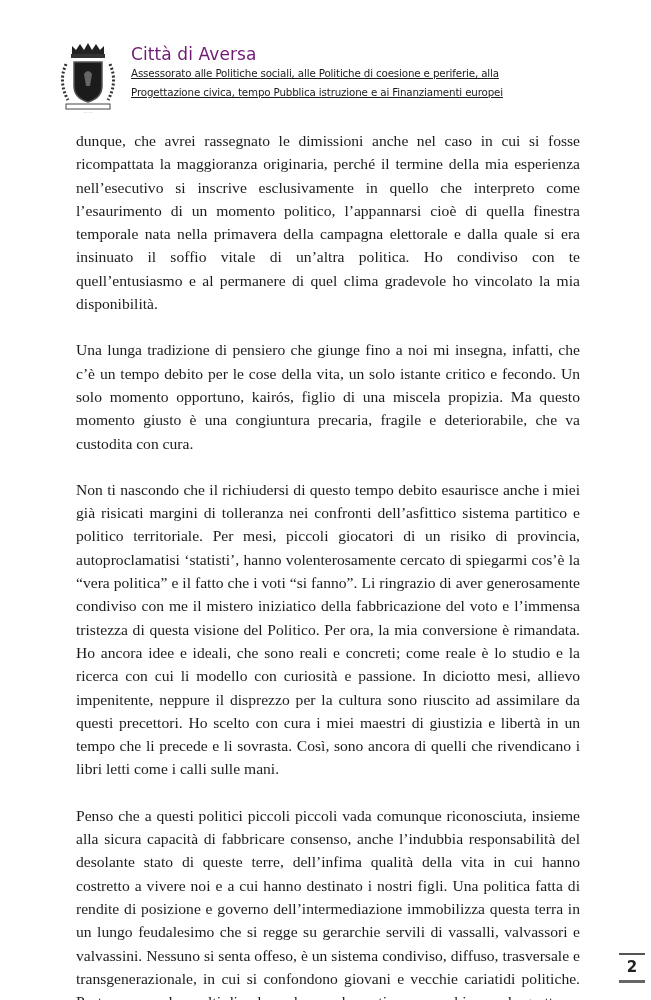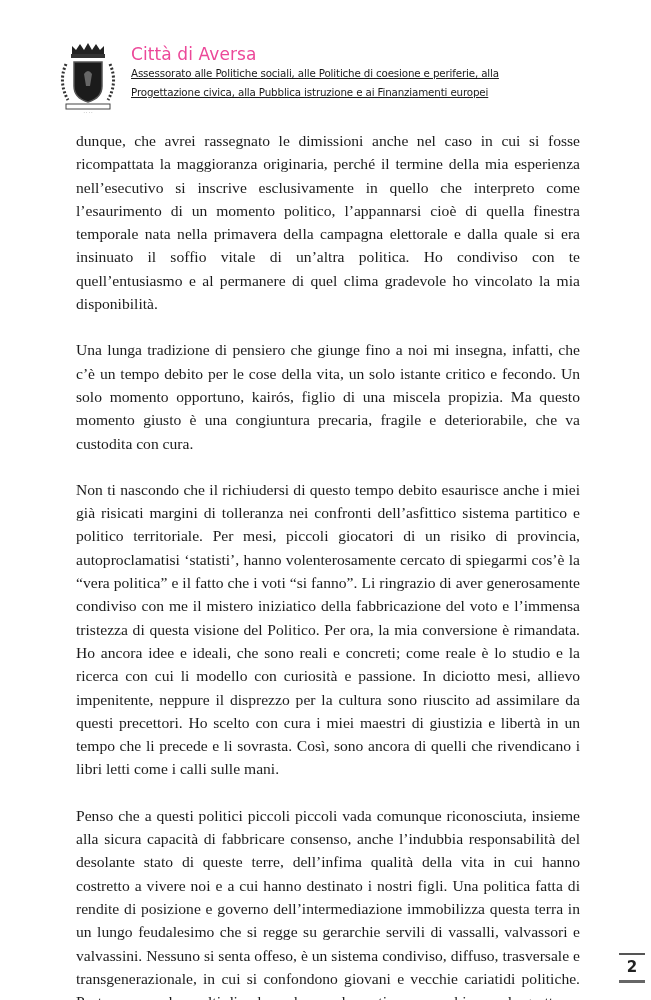--- a/index.html
+++ b/index.html
@@ -1,20 +1,20 @@
 <!DOCTYPE html>
 <html><head>
   <meta charset="utf-8">
   <style>
     html, body { margin: 0; padding: 0; background: #ffffff; }
     body { width: 651px; height: 1000px; position: relative; overflow: hidden; }
     .header { position: absolute; left: 56px; top: 42px; width: 560px; height: 70px; }
     .crest { position: absolute; left: 0; top: 0; width: 64px; height: 72px; }
     .hdr-text { position: absolute; left: 75px; top: 2px; }
-    .org-title { font-family: "DejaVu Sans", sans-serif; font-size: 17px; color: #ec4899; letter-spacing: 0.1px; line-height: 20px; }
+    .org-title { font-family: "DejaVu Sans", sans-serif; font-size: 17px; color: #701a75; letter-spacing: 0.1px; line-height: 20px; }
     .org-sub { font-family: "DejaVu Sans", sans-serif; font-size: 10.3px; color: #1a1a1a; line-height: 19px; letter-spacing: -0.15px; text-decoration: underline; }
     .body-text { position: absolute; left: 76px; top: 129px; width: 512px;
       font-family: "Liberation Serif", serif; font-size: 15.6px; line-height: 23.3px; color: #1c1c1c; }
     .para { margin: 0 8px 23px 0; text-align: justify; }
     .page-num-box { position: absolute; left: 619px; top: 953px; width: 26px; height: 32px; }
     .rule { position: absolute; left: 0; width: 26px; height: 2px; background: #555; }
     .rule.top { top: 0; }
     .rule.bottom { top: 27px; height: 3px; background: #666; }
     .page-num { position: absolute; left: 0; top: 5px; width: 26px; text-align: center;
       font-family: "DejaVu Sans", sans-serif; font-size: 15px; font-weight: bold; color: #222; }
@@ -35,21 +35,21 @@
       <path d="M18 20 L46 20 L46 44 Q46 56 32 60 Q18 56 18 44 Z" fill="#1b1b1b" stroke="#555" stroke-width="1.5"></path>
       <path d="M28 32 Q32 26 36 32 L34 44 L30 44 Z" fill="#666"></path>
 
       <rect x="10" y="62" width="44" height="5" fill="none" stroke="#444" stroke-width="1"></rect>
       <text x="32" y="71.5" font-size="4" text-anchor="middle" fill="#444" font-family="DejaVu Sans, sans-serif">· · · ·</text>
     </svg>
   </div>
   <div class="hdr-text">
     <div class="org-title">Città di Aversa</div>
     <div class="org-sub">Assessorato alle Politiche sociali, alle Politiche di coesione e periferie, alla</div>
-    <div class="org-sub">Progettazione civica, alla Pubblica istruzione e ai Finanziamenti europei</div>
+    <div class="org-sub">Progettazione civica, tempo Pubblica istruzione e ai Finanziamenti europei</div>
   </div>
 </div>
 
 <div class="body-text">
   <p class="para">dunque, che avrei rassegnato le dimissioni anche nel caso in cui si fosse ricompattata la maggioranza originaria, perché il termine della mia esperienza nell’esecutivo si inscrive esclusivamente in quello che interpreto come l’esaurimento di un momento politico, l’appannarsi cioè di quella finestra temporale nata nella primavera della campagna elettorale e dalla quale si era insinuato il soffio vitale di un’altra politica. Ho condiviso con te quell’entusiasmo e al permanere di quel clima gradevole ho vincolato la mia disponibilità.</p>
   <p class="para">Una lunga tradizione di pensiero che giunge fino a noi mi insegna, infatti, che c’è un tempo debito per le cose della vita, un solo istante critico e fecondo. Un solo momento opportuno, kairós, figlio di una miscela propizia. Ma questo momento giusto è una congiuntura precaria, fragile e deteriorabile, che va custodita con cura.</p>
   <p class="para">Non ti nascondo che il richiudersi di questo tempo debito esaurisce anche i miei già risicati margini di tolleranza nei confronti dell’asfittico sistema partitico e politico territoriale. Per mesi, piccoli giocatori di un risiko di provincia, autoproclamatisi ‘statisti’, hanno volenterosamente cercato di spiegarmi cos’è la “vera politica” e il fatto che i voti “si fanno”. Li ringrazio di aver generosamente condiviso con me il mistero iniziatico della fabbricazione del voto e l’immensa tristezza di questa visione del Politico. Per ora, la mia conversione è rimandata. Ho ancora idee e ideali, che sono reali e concreti; come reale è lo studio e la ricerca con cui li modello con curiosità e passione. In diciotto mesi, allievo impenitente, neppure il disprezzo per la cultura sono riuscito ad assimilare da questi precettori. Ho scelto con cura i miei maestri di giustizia e libertà in un tempo che li precede e li sovrasta. Così, sono ancora di quelli che rivendicano i libri letti come i calli sulle mani.</p>
   <p class="para">Penso che a questi politici piccoli piccoli vada comunque riconosciuta, insieme alla sicura capacità di fabbricare consenso, anche l’indubbia responsabilità del desolante stato di queste terre, dell’infima qualità della vita in cui hanno costretto a vivere noi e a cui hanno destinato i nostri figli. Una politica fatta di rendite di posizione e governo dell’intermediazione immobilizza questa terra in un lungo feudalesimo che si regge su gerarchie servili di vassalli, valvassori e valvassini. Nessuno si senta offeso, è un sistema condiviso, diffuso, trasversale e transgenerazionale, in cui si confondono giovani e vecchie cariatidi politiche. Purtroppo, anche molti di coloro che non lo praticano ne subiscono la grottesca suggestione.</p>
 </div>
 

